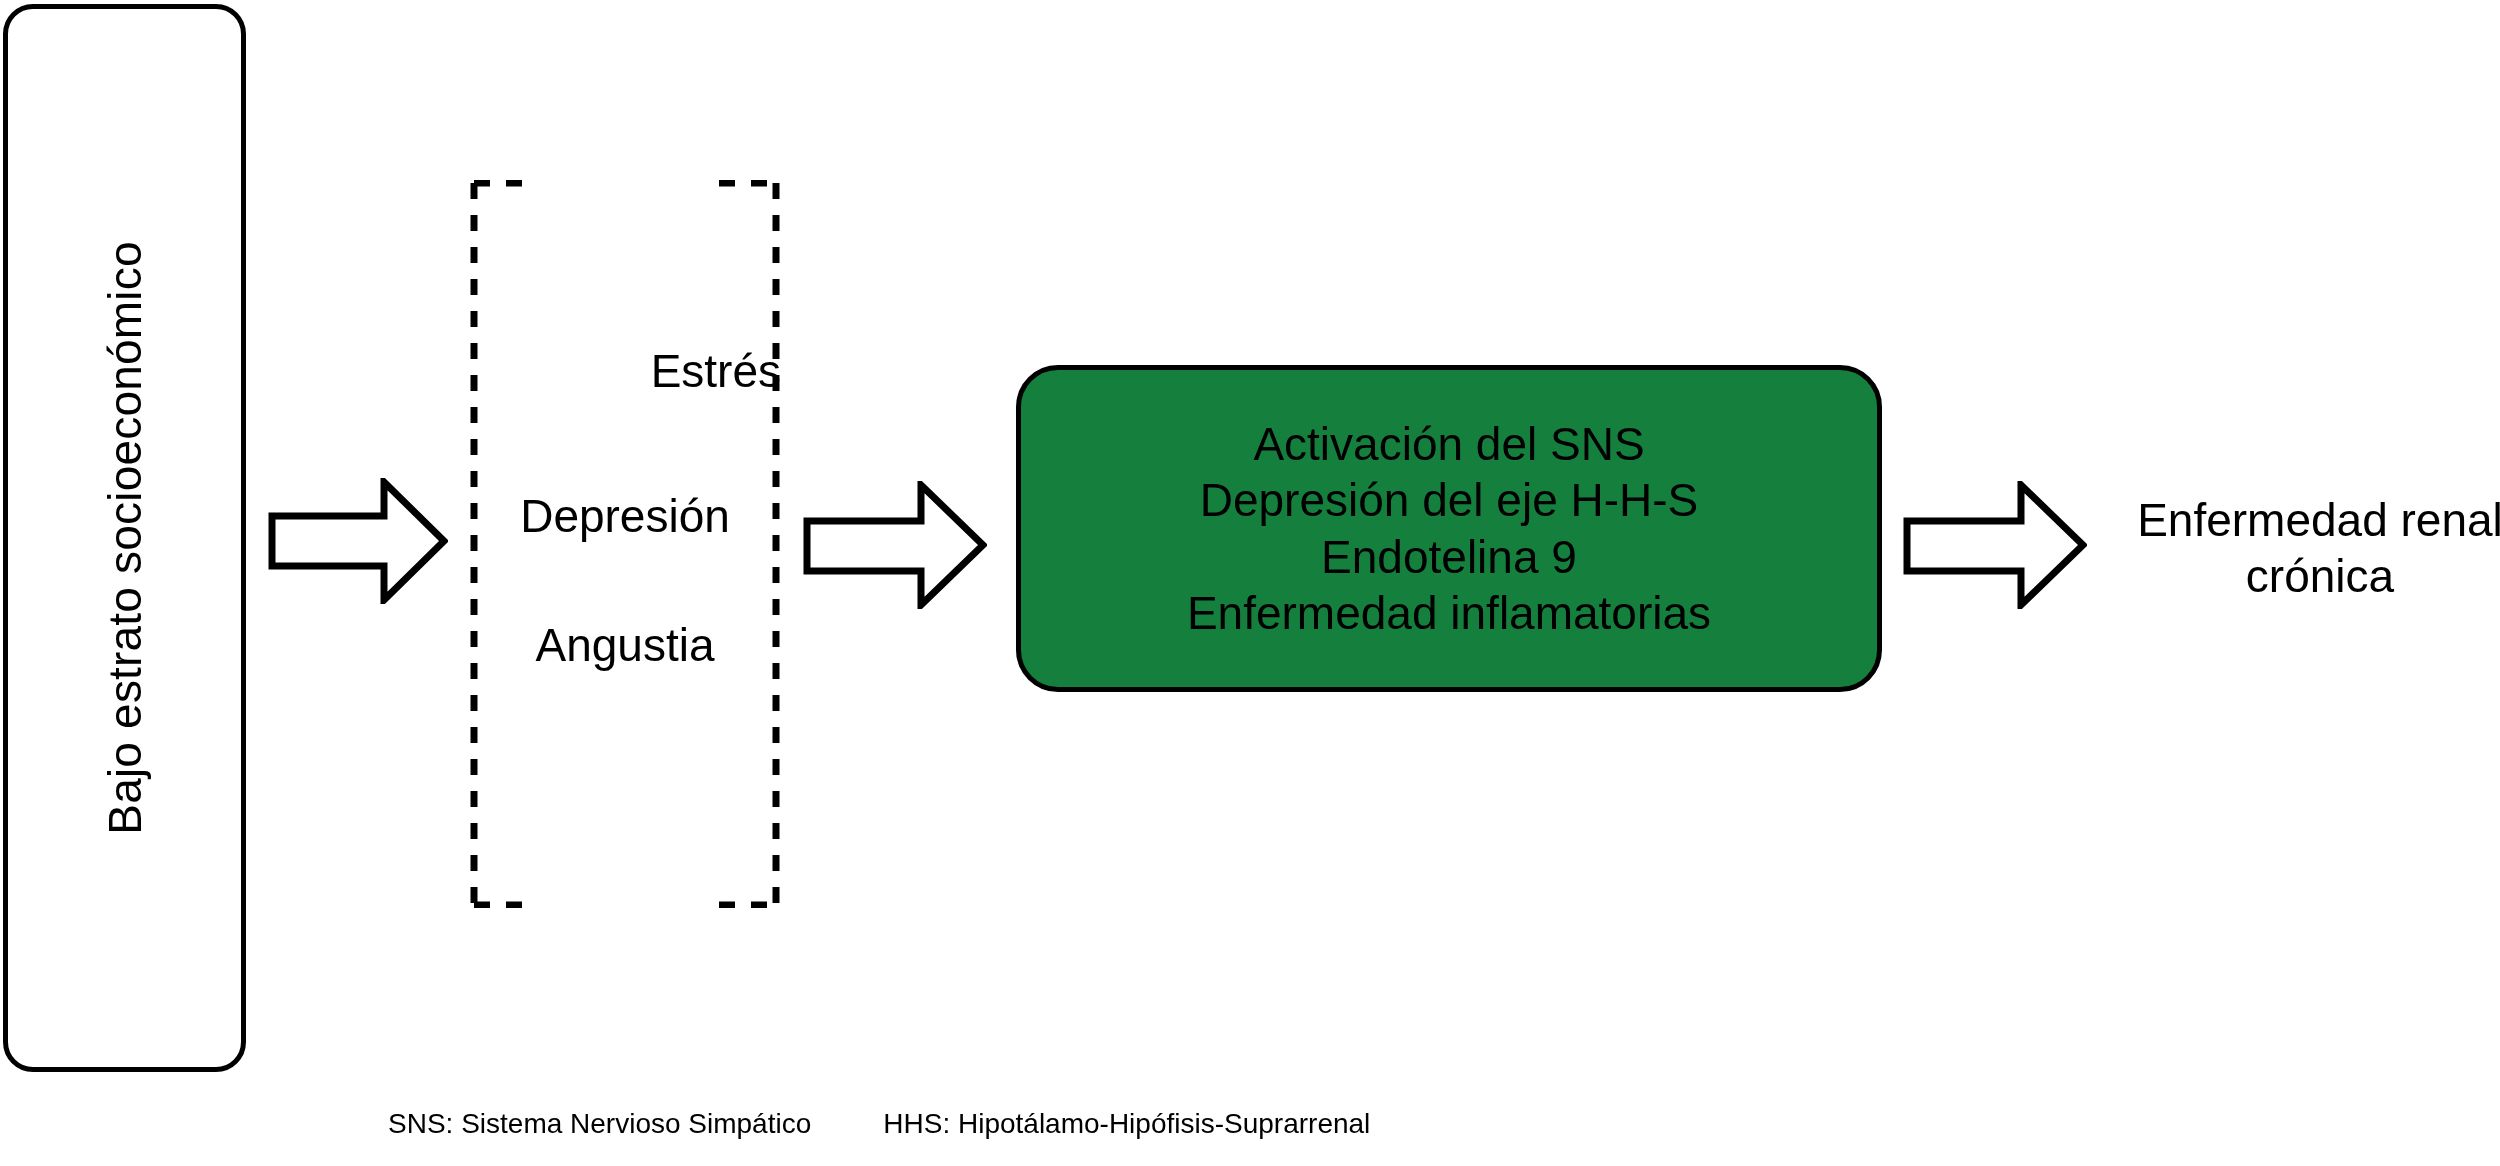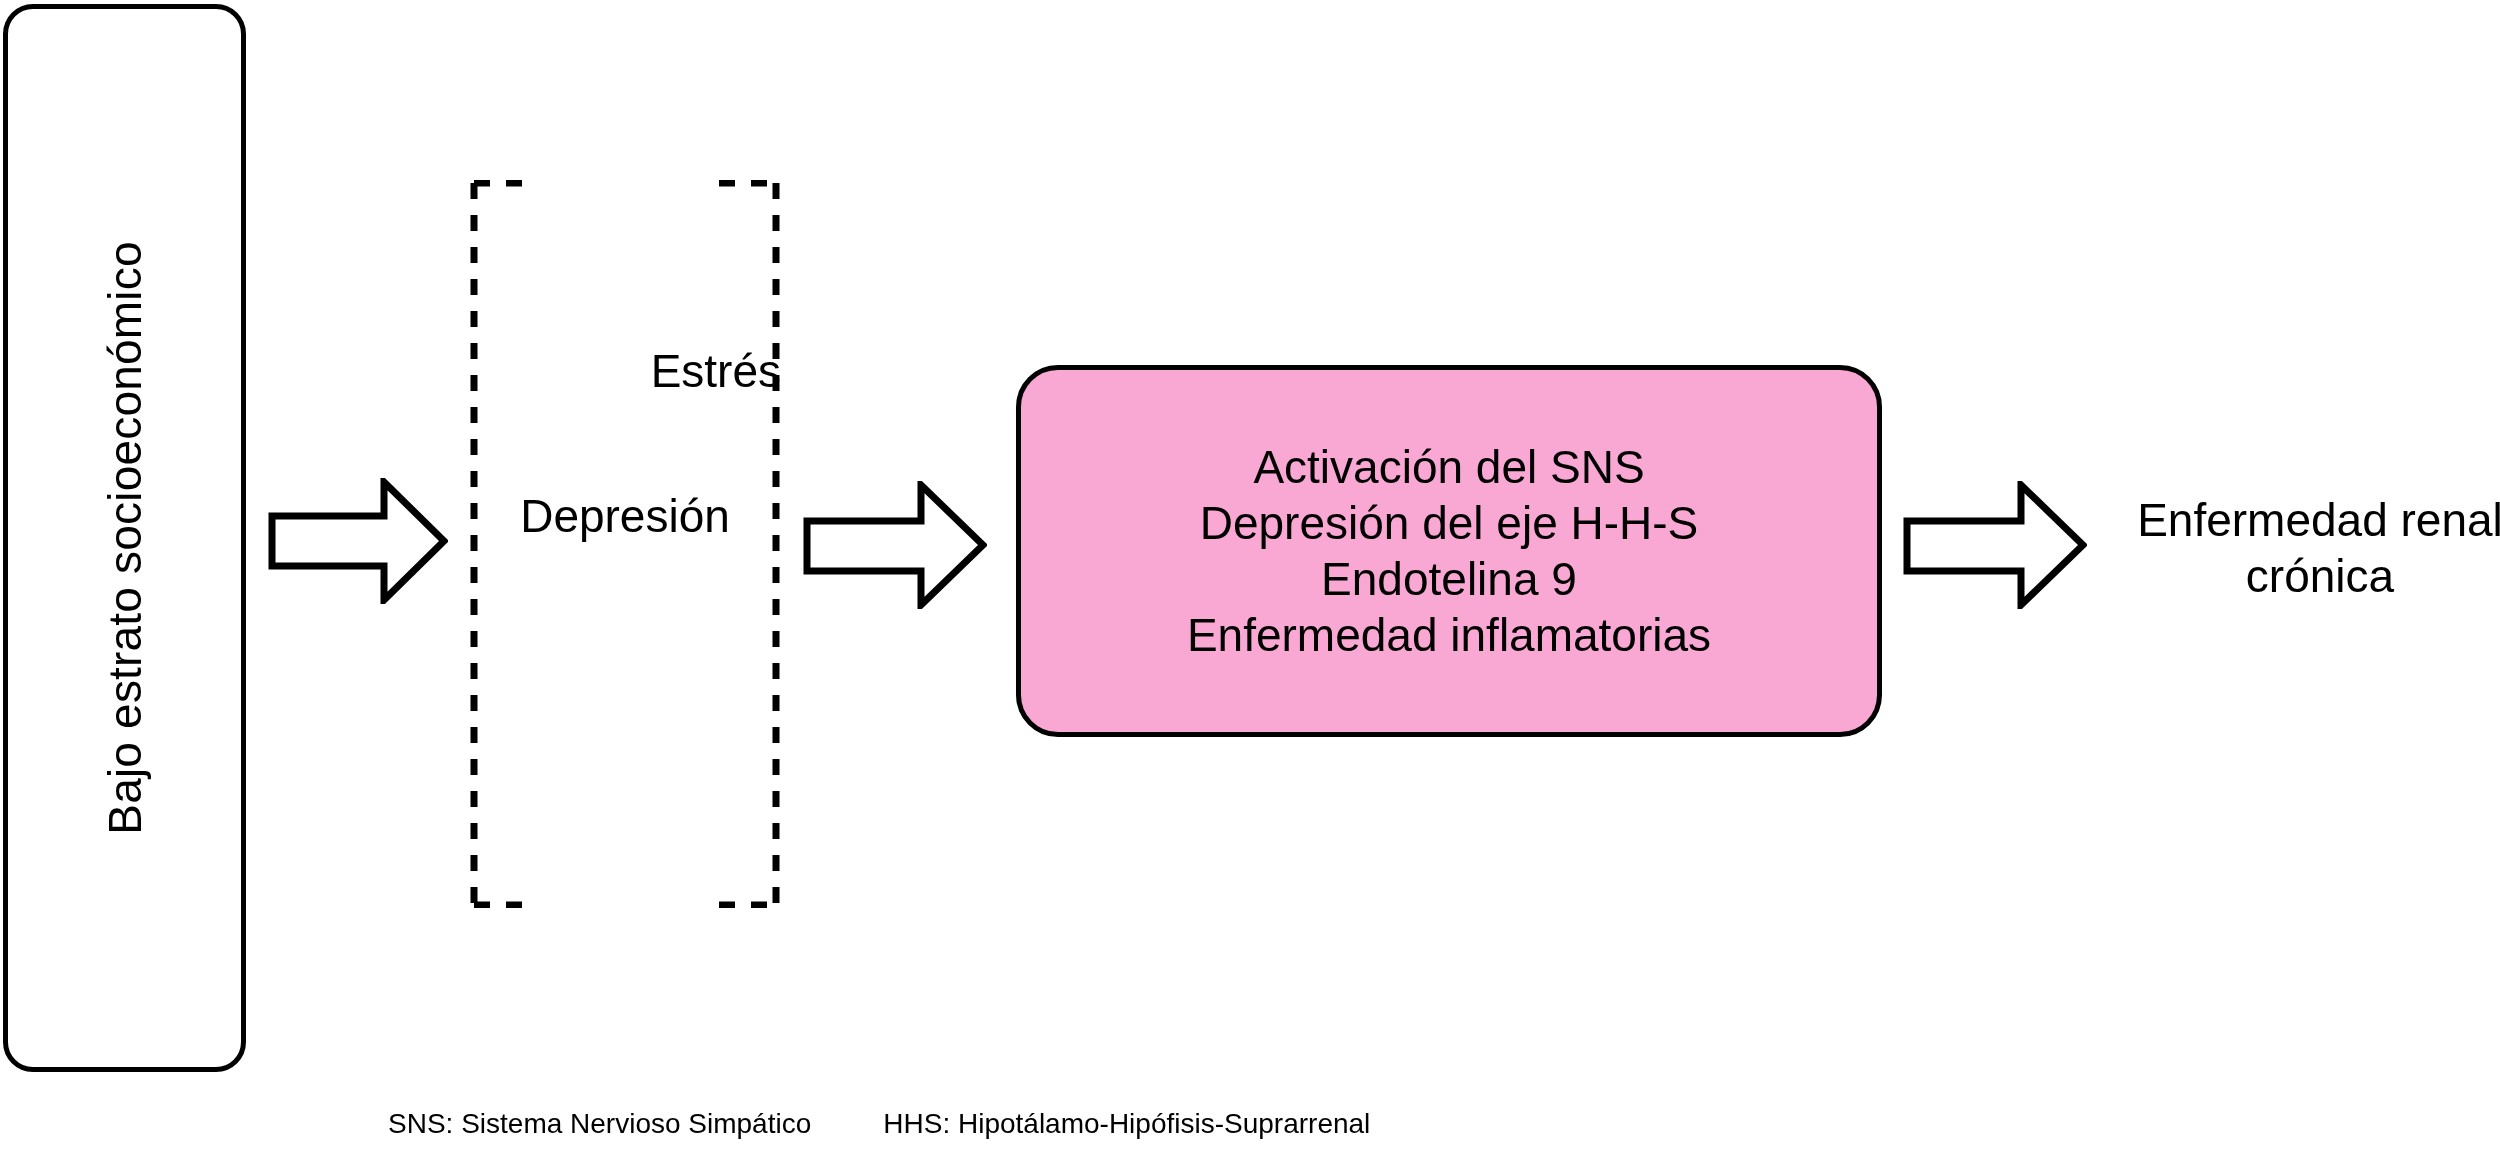--- a/index.html
+++ b/index.html
@@ -80,25 +80,25 @@
   .dashed-item.i1 { top: 168px; text-align: right; }
   .dashed-item.i2 { top: 305px; margin-top: 8px; }
   .dashed-item.i3 { top: 442px; }
 
   
   .center-box {
     position: absolute;
     left: 1016px;
     top: 365px;
     width: 866px;
-    height: 372px;
+    height: 327px;
     border: 5px solid #000000;
     border-radius: 42px;
     box-sizing: border-box;
-    background: #f9a8d4;
+    background: #15803d;
     display: flex;
     flex-direction: column;
     align-items: center;
     justify-content: center;
   }
   .center-line {
     font-size: 46px;
     line-height: 1.22;
     white-space: nowrap;
     text-align: center;
@@ -157,20 +157,21 @@
 
       <line x1="5" y1="725" x2="62" y2="725" stroke="#000000" stroke-width="7" stroke-dasharray="16 16"></line>
 
       <line x1="250" y1="725" x2="307" y2="725" stroke="#000000" stroke-width="7" stroke-dasharray="16 16"></line>
     </svg>
   </div>
 
   <div class="dashed-items">
     <div class="dashed-item i1">Estrés</div>
     <div class="dashed-item i2">Depresión</div>
+    <div class="dashed-item i3">Angustia</div>
   </div>
 
   <div class="arrow" style="left:803px; top:481px;">
     <svg width="184" height="128" viewBox="0 0 184 128" xmlns="http://www.w3.org/2000/svg">
       <polygon points="4,40 118,40 118,4 180,64 118,124 118,90 4,90" fill="#ffffff" stroke="#000000" stroke-width="7" stroke-linejoin="miter"></polygon>
     </svg>
   </div>
 
   <div class="center-box">
     <div class="center-line">Activación del SNS</div>

